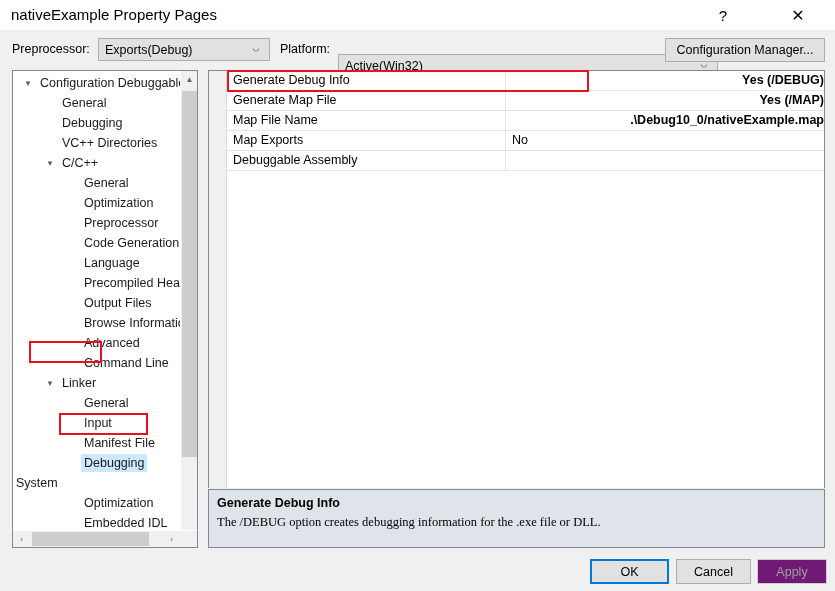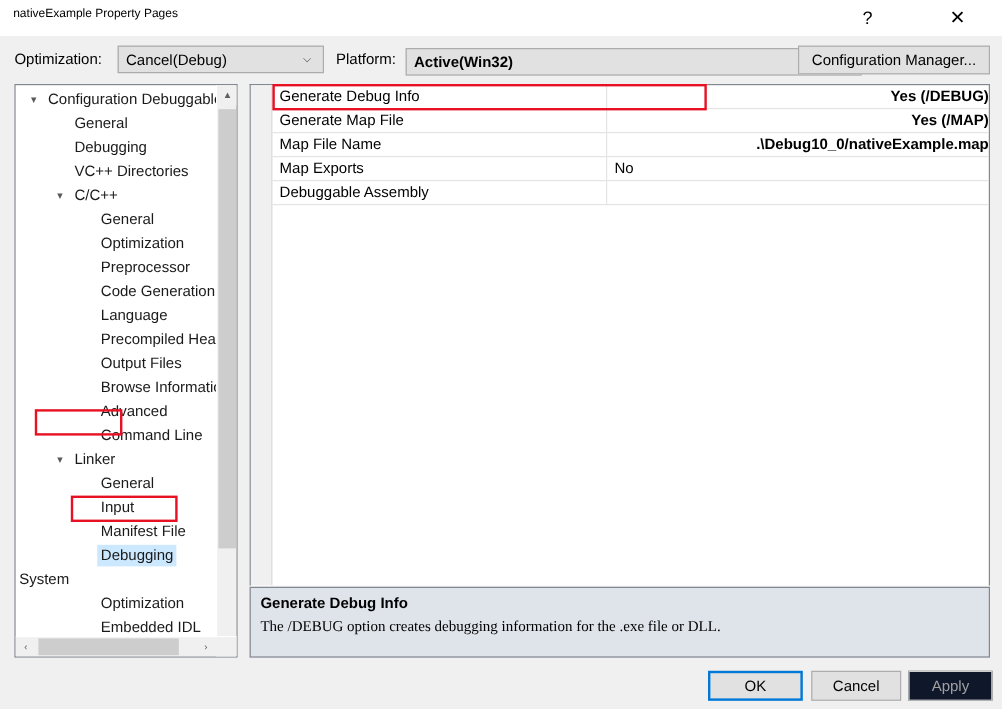--- a/index.html
+++ b/index.html
@@ -21,21 +21,21 @@
   
   .titlebar {
     position: absolute;
     left: 0; top: 0;
     width: 835px; height: 30px;
     background: #ffffff;
   }
   .titlebar-text {
     position: absolute;
     left: 11px; top: 6px;
-    font-size: 10px;
+    font-size: 15px;
     color: #000;
     white-space: nowrap;
   }
   .tb-btn {
     position: absolute;
     top: 0;
     width: 46px; height: 30px;
     display: flex;
     align-items: center;
     justify-content: center;
@@ -80,21 +80,21 @@
   }
   .combo .arw {
     width: 18px;
     text-align: center;
     font-size: 9px;
     color: #3c3c3c;
     line-height: 1;
     padding-right: 4px;
   }
   .combo-config { left: 98px; top: 38px; width: 172px; }
-  .combo-platform { left: 338px; top: 40px; width: 380px; font-weight: bold; }
+  .combo-platform { left: 338px; top: 54px; width: 380px; }
 
   .btn {
     position: absolute;
     background: #e1e1e1;
     border: 1px solid #adadad;
     box-sizing: border-box;
     font-family: "Liberation Sans", sans-serif;
     font-size: 12.5px;
     color: #000;
     cursor: default;
@@ -288,21 +288,21 @@
 
   
   .btn-ok {
     left: 590px; top: 559px; width: 79px; height: 25px;
     background: #e1e1e1;
     border: 2px solid #0078d7;
   }
   .btn-cancel { left: 676px; top: 559px; width: 75px; height: 25px; }
   .btn-apply {
     left: 757px; top: 559px; width: 70px; height: 25px;
-    background: #0f172a;
+    background: #701a75;
     border: 1px solid #cecece;
     color: #a0a0a0;
   }
 
   
   .redbox {
     position: absolute;
     border: 2px solid #e81123;
     box-sizing: border-box;
     pointer-events: none;
@@ -314,23 +314,23 @@
 </style>
 </head>
 <body>
 
 <div class="titlebar">
   <div class="titlebar-text">nativeExample Property Pages</div>
   <button class="tb-btn tb-help">?</button>
   <button class="tb-btn tb-close">✕</button>
 </div>
 
-<div class="cfg-label lbl-config">Optimization:</div>
+<div class="cfg-label lbl-config">Preprocessor:</div>
 <div class="combo combo-config">
-  <span class="val">Cancel(Debug)</span>
+  <span class="val">Exports(Debug)</span>
   <span class="arw">⌵</span>
 </div>
 
 <div class="cfg-label lbl-platform">Platform:</div>
 <div class="combo combo-platform">
   <span class="val">Active(Win32)</span>
   <span class="arw">⌵</span>
 </div>
 
 <button class="btn btn-cfgmgr">Configuration Manager...</button>

